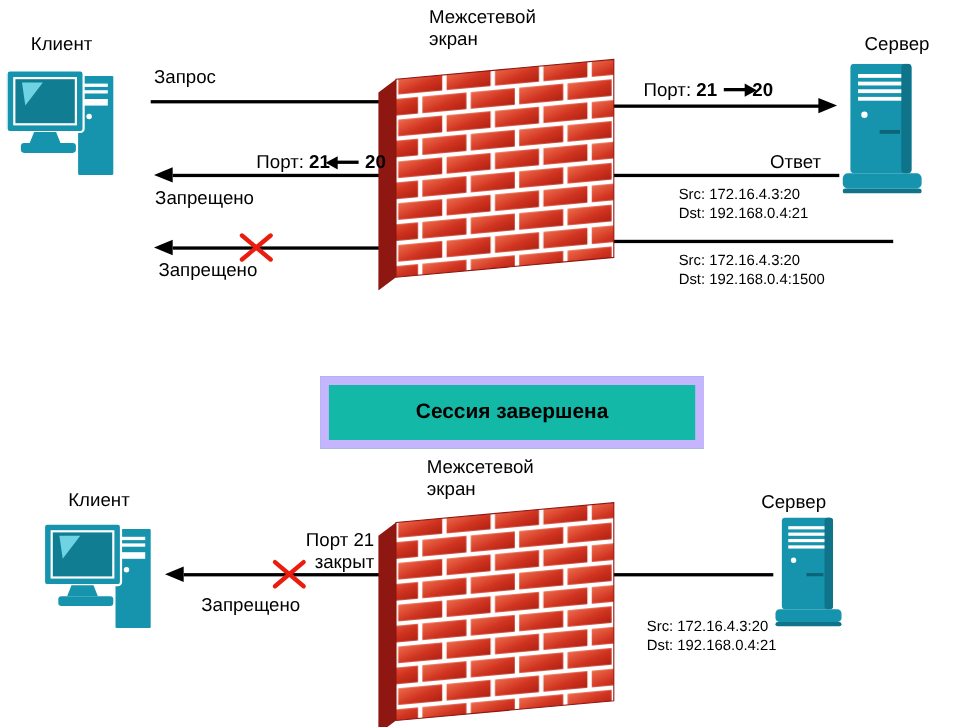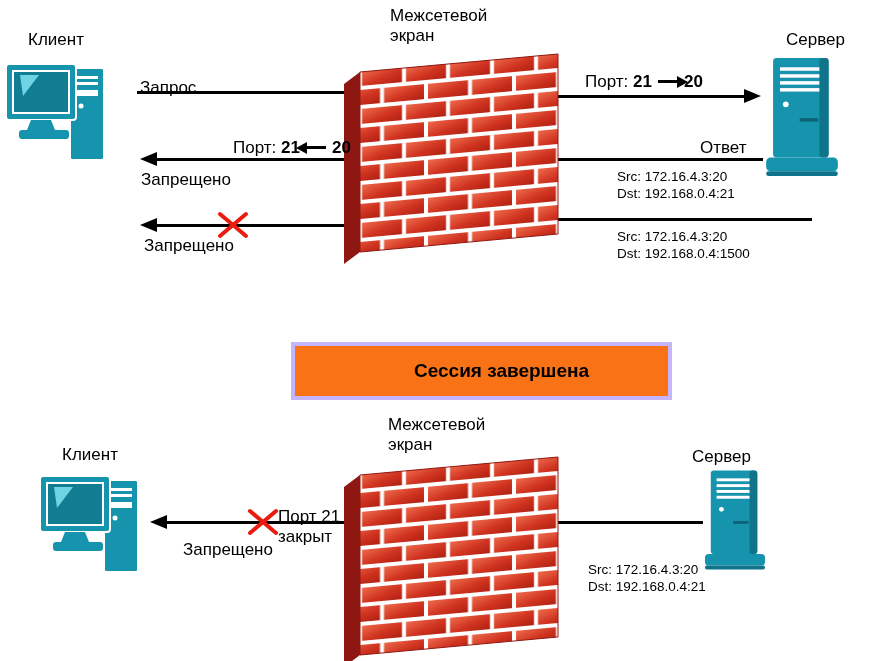--- a/index.html
+++ b/index.html
@@ -16,22 +16,22 @@
   .wall{position:absolute;z-index:5;}
   .cross{position:absolute;width:34px;height:34px;z-index:9;}
   .cross::before,.cross::after{content:"";position:absolute;left:-2px;top:15px;width:38px;height:4px;background:#ea1c0d;border-radius:2px;}
   .cross::before{transform:rotate(40deg);}
   .cross::after{transform:rotate(-40deg);}
   .mini-arrow{display:inline-block;position:relative;width:20px;height:3px;background:#000;vertical-align:middle;margin:0 6px 2px 6px;}
   .mini-arrow.ar-right::after{content:"";position:absolute;right:-10px;top:-4.5px;border-left:11px solid #000;border-top:6px solid transparent;border-bottom:6px solid transparent;}
   .mini-arrow.ar-left::before{content:"";position:absolute;left:-10px;top:-4.5px;border-right:11px solid #000;border-top:6px solid transparent;border-bottom:6px solid transparent;}
   .banner{
     position:absolute;left:291px;top:342px;width:333px;height:50px;
-    border:4px solid #c4b5fd;display:flex;align-items:center;justify-content:center;
-    font-size:19px;font-weight:bold;z-index:8;background:#f97316;padding-left:40px;
+    border:8px solid #c4b5fd;display:flex;align-items:center;justify-content:center;
+    font-size:19px;font-weight:bold;z-index:8;background:#14b8a6;
   }
   b{font-weight:bold;}
 </style>
 </head>
 <body>
 
 <div class="canvas">
 
   <svg width="0" height="0" style="position:absolute" aria-hidden="true">
     <defs>
@@ -96,21 +96,21 @@
     <rect x="1" y="98" width="62" height="4" rx="2" fill="#0f7489"></rect>
   </svg>
 
   <div class="lbl" style="left:28px;top:30px;">Клиент</div>
   <div class="lbl" style="left:390px;top:6px;">
     <div>Межсетевой</div>
     <div>экран</div>
   </div>
   <div class="lbl" style="left:786px;top:30px;">Сервер</div>
 
-  <div class="lbl" style="left:140px;top:78px;">Запрос</div>
+  <div class="lbl" style="left:140px;top:60px;">Запрос</div>
 
   <div class="lbl" style="left:585px;top:72px;">
     <span>Порт:</span>
     <b>21</b><span class="mini-arrow ar-right"></span><b>20</b>
   </div>
 
   <div class="lbl" style="left:700px;top:138px;">Ответ</div>
   <div class="lbl small" style="left:617px;top:168px;">
     <div>Src: 172.16.4.3:20</div>
     <div>Dst: 192.168.0.4:21</div>
@@ -166,21 +166,21 @@
     <rect x="1" y="98" width="62" height="4" rx="2" fill="#0f7489"></rect>
   </svg>
 
   <div class="lbl" style="left:62px;top:445px;">Клиент</div>
   <div class="lbl" style="left:388px;top:415px;">
     <div>Межсетевой</div>
     <div>экран</div>
   </div>
   <div class="lbl" style="left:692px;top:447px;">Сервер</div>
 
-  <div class="lbl" style="left:278px;top:507px;">
+  <div class="lbl" style="left:278px;top:481px;text-align:right;">
     <div>Порт 21</div>
     <div>закрыт</div>
   </div>
   <div class="lbl" style="left:183px;top:540px;">Запрещено</div>
 
   <div class="lbl small" style="left:588px;top:561px;">
     <div>Src: 172.16.4.3:20</div>
     <div>Dst: 192.168.0.4:21</div>
   </div>
 

